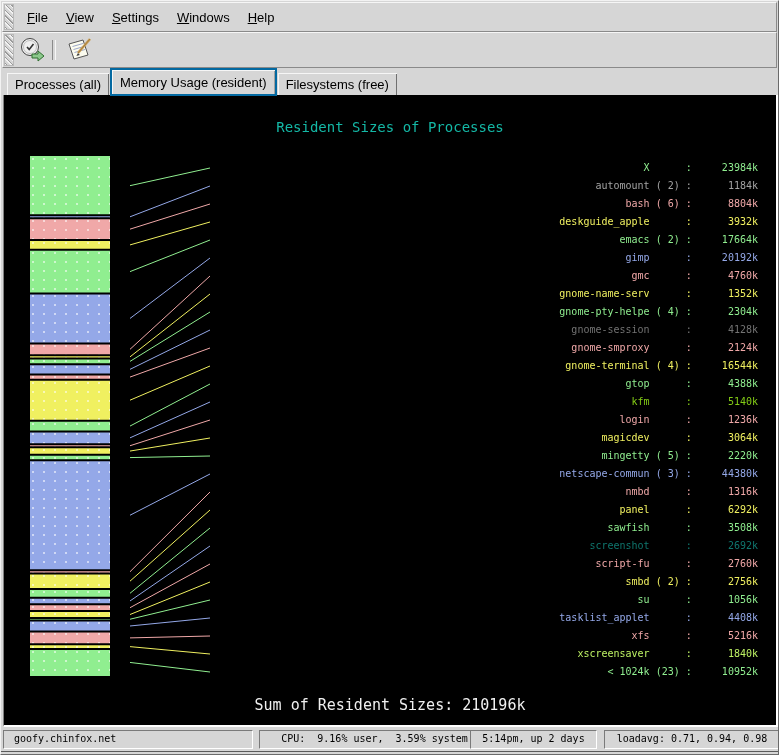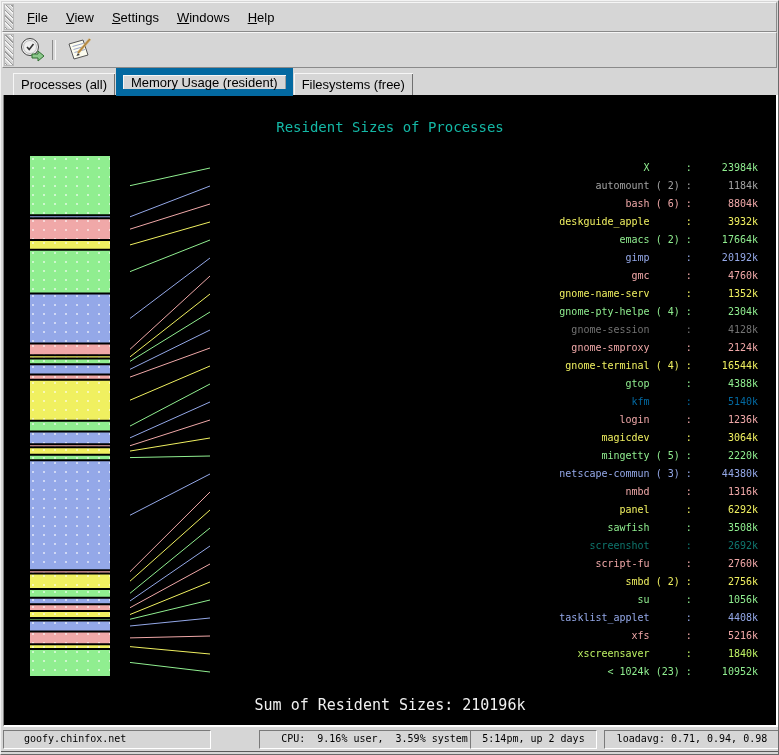--- a/index.html
+++ b/index.html
@@ -32,23 +32,23 @@
   .tool-button{width:30px;height:28px;display:flex;align-items:center;justify-content:center;background:transparent;border:none;padding:0;}
   .tool-sep{width:2px;height:20px;margin:0 8px 0 4px;border-left:1px solid #8a8a8a;border-right:1px solid #f6f6f6;}
   
   #tabrow{position:absolute;top:67px;left:0;right:0;height:28px;display:flex;align-items:flex-end;}
   .tab{
     height:23px;background:#d6d6d6;font-size:13px;color:#000;
     display:flex;align-items:center;padding:0 8px;margin-right:1px;cursor:default;
     box-shadow:inset 1px 1px 0 #f6f6f6,inset -1px 0 0 #707070;
     box-sizing:border-box;white-space:nowrap;
   }
-  .tab:first-child{margin-left:12px;text-align:center;}
+  .tab:first-child{margin-left:6px;text-align:center;}
   .tab.active{
-    height:28px;border:7px solid #0369a1;z-index:3;
+    height:28px;border:2px solid #0369a1;z-index:3;
     box-shadow:inset 1px 1px 0 #f6f6f6,inset -1px 0 0 #a0a0a0;
   }
   
   #panel{
     position:absolute;left:2px;top:94px;width:775px;height:632px;background:#000;
     border-right:2px solid #fff;border-bottom:2px solid #fff;border-left:1px solid #808080;
     box-sizing:border-box;z-index:1;
   }
   #chart-title{
     position:absolute;top:24px;left:0;right:0;text-align:center;
@@ -73,21 +73,21 @@
   
   #statusbar{position:absolute;left:0;top:728px;width:779px;height:22px;}
   .status-box{
     position:absolute;top:1px;height:19px;background:#d6d6d6;
     border-top:1px solid #7a7a7a;border-left:1px solid #7a7a7a;
     border-bottom:1px solid #fff;border-right:1px solid #fff;
     box-sizing:border-box;
     font-family:"DejaVu Sans Mono",monospace;font-size:10px;line-height:16px;color:#000;
     text-align:center;white-space:pre;overflow:hidden;
   }
-  #status-host{left:2px;width:208px;text-align:left;padding-left:20px;}
+  #status-host{left:2px;width:250px;text-align:left;padding-left:10px;}
   #status-cpu{left:258px;width:231px;}
   #status-time{left:469px;width:127px;}
   #status-load{left:603px;width:176px;}
   #bottom-strip{position:absolute;left:0;top:750px;width:779px;height:5px;background:#d6d6d6;border-top:1px solid #5a5a5a;}
 </style>
 </head>
 <body>
 
 <div id="window">
 
@@ -229,21 +229,21 @@
         <div class="proc-row" style="color: rgb(240, 240, 96);"> deskguide_apple      :      3932k</div>
         <div class="proc-row" style="color: rgb(144, 238, 144);">           emacs ( 2) :     17664k</div>
         <div class="proc-row" style="color: rgb(148, 168, 232);">            gimp      :     20192k</div>
         <div class="proc-row" style="color: rgb(240, 168, 168);">             gmc      :      4760k</div>
         <div class="proc-row" style="color: rgb(240, 240, 96);"> gnome-name-serv      :      1352k</div>
         <div class="proc-row" style="color: rgb(144, 238, 144);"> gnome-pty-helpe ( 4) :      2304k</div>
         <div class="proc-row" style="color: #737373;">   gnome-session      :      4128k</div>
         <div class="proc-row" style="color: rgb(240, 168, 168);">   gnome-smproxy      :      2124k</div>
         <div class="proc-row" style="color: rgb(240, 240, 96);">  gnome-terminal ( 4) :     16544k</div>
         <div class="proc-row" style="color: rgb(144, 238, 144);">            gtop      :      4388k</div>
-        <div class="proc-row" style="color: #0369a1;">             kfm      :      5140k</div>
+        <div class="proc-row" style="color: #84cc16;">             kfm      :      5140k</div>
         <div class="proc-row" style="color: rgb(240, 168, 168);">           login      :      1236k</div>
         <div class="proc-row" style="color: rgb(240, 240, 96);">        magicdev      :      3064k</div>
         <div class="proc-row" style="color: rgb(144, 238, 144);">        mingetty ( 5) :      2220k</div>
         <div class="proc-row" style="color: rgb(148, 168, 232);"> netscape-commun ( 3) :     44380k</div>
         <div class="proc-row" style="color: rgb(240, 168, 168);">            nmbd      :      1316k</div>
         <div class="proc-row" style="color: rgb(240, 240, 96);">           panel      :      6292k</div>
         <div class="proc-row" style="color: rgb(144, 238, 144);">         sawfish      :      3508k</div>
         <div class="proc-row" style="color: #0f766e;">      screenshot      :      2692k</div>
         <div class="proc-row" style="color: rgb(240, 168, 168);">       script-fu      :      2760k</div>
         <div class="proc-row" style="color: rgb(240, 240, 96);">            smbd ( 2) :      2756k</div>

